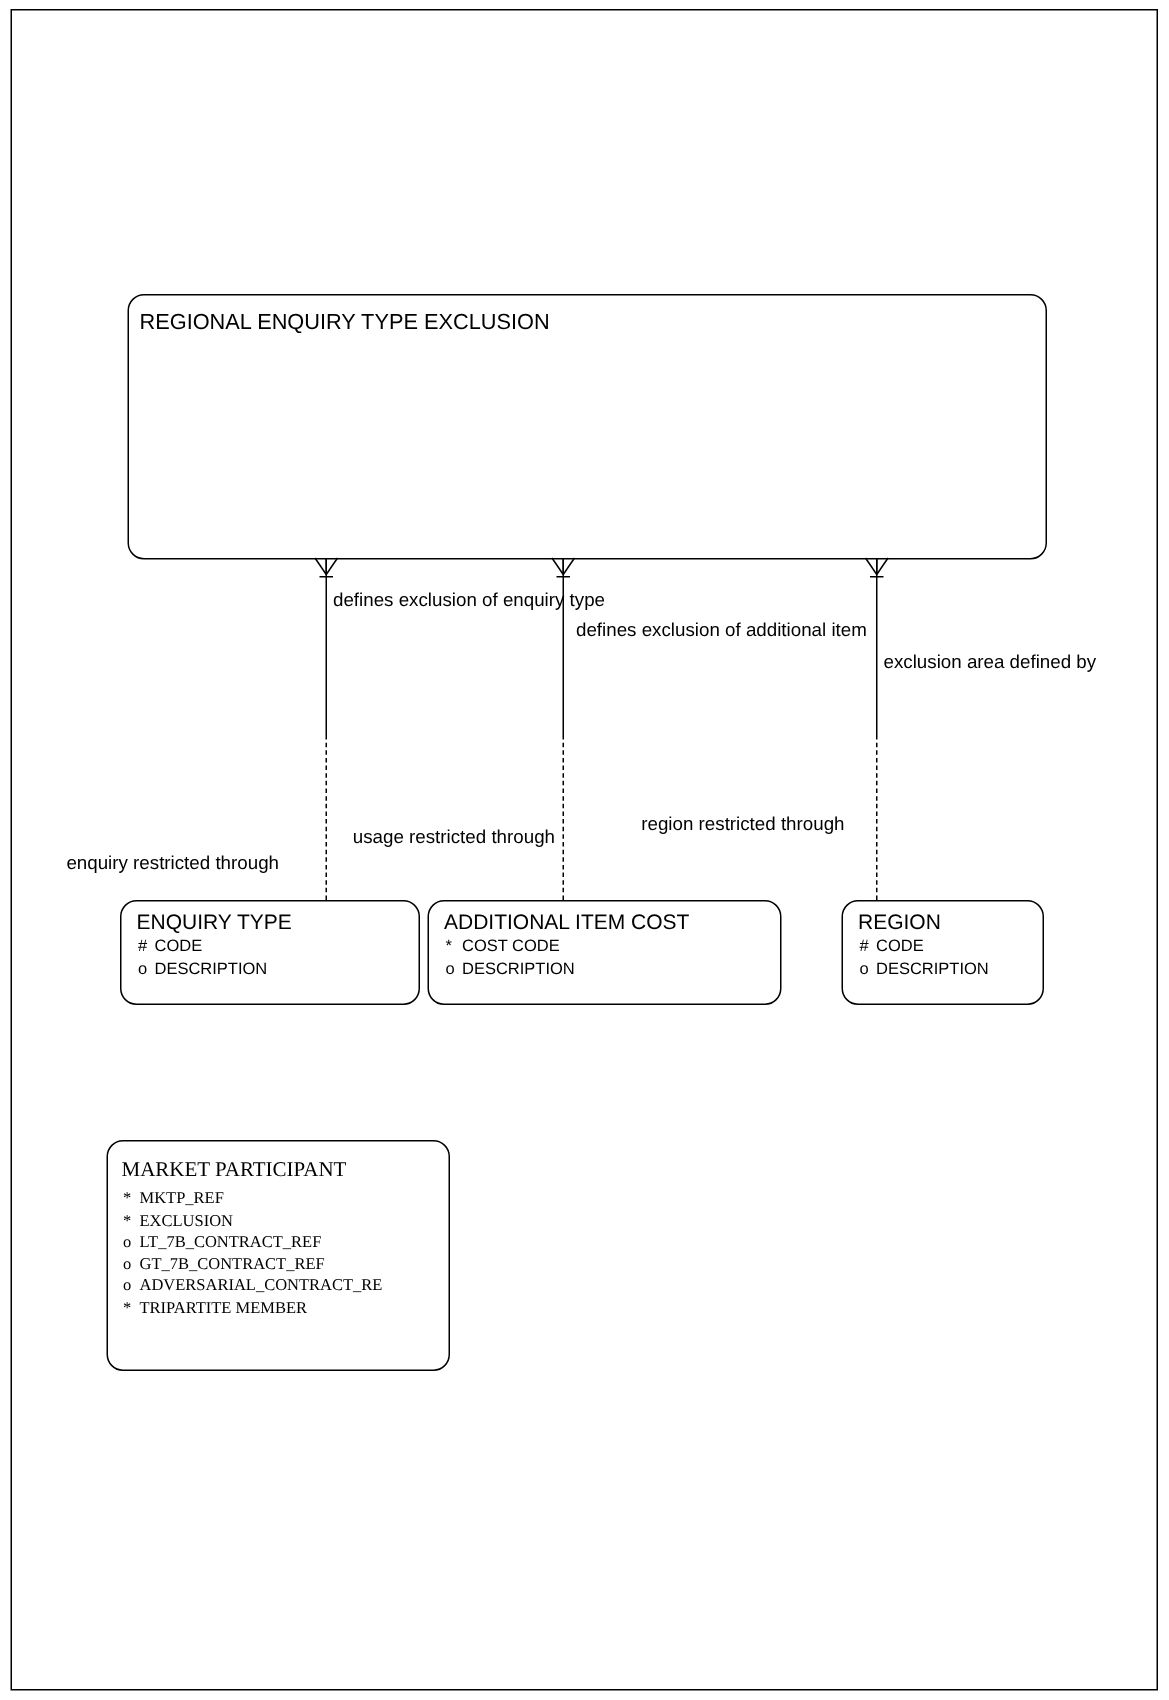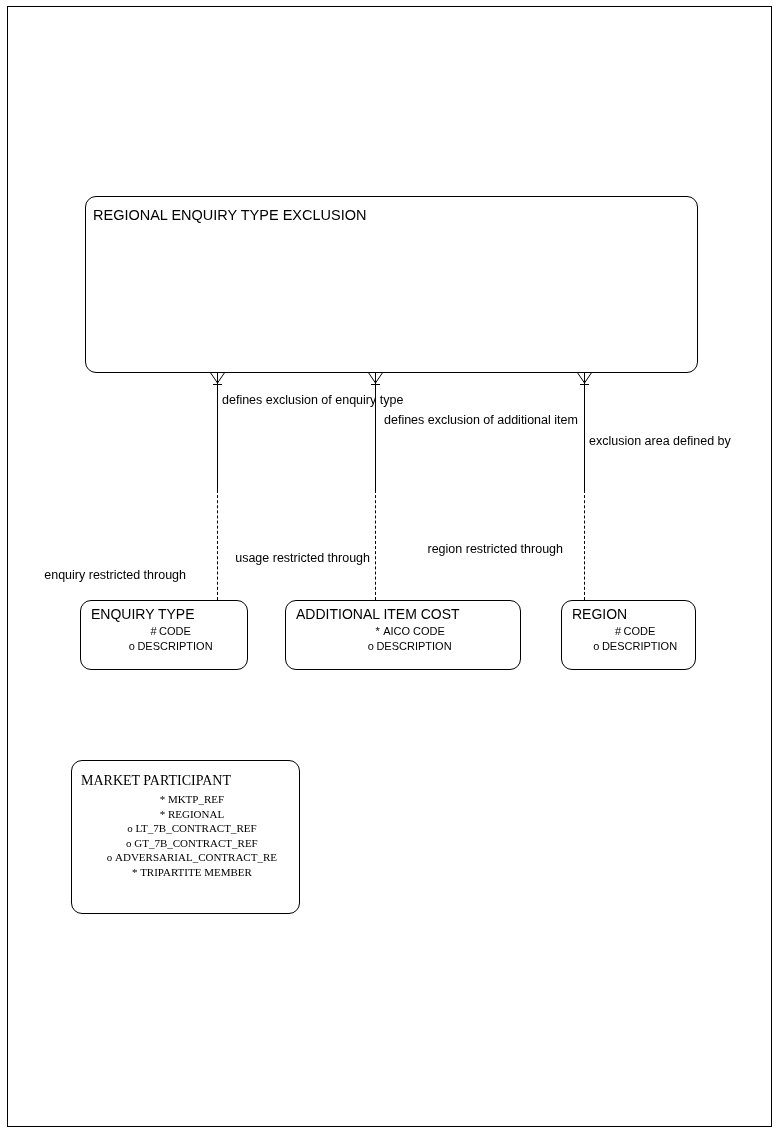--- a/index.html
+++ b/index.html
@@ -49,21 +49,20 @@
     position: absolute;
     left: 11px;
     top: 23px;
     right: 0;
   }
   .attr {
     font-size: 11px;
     line-height: 14.6px;
     color: #000000;
     white-space: nowrap;
-    text-align: center;
   }
   .attr-marker {
     display: inline-block;
     width: 11px;
   }
 
   
   #entity-regional {
     left: 85px;
     top: 196px;
@@ -73,21 +72,21 @@
   #entity-regional .entity-title {
     left: 7px;
     top: 10px;
     font-size: 14.5px;
   }
 
   
   #entity-enquiry-type {
     left: 80px;
     top: 600px;
-    width: 168px;
+    width: 200px;
     height: 70px;
   }
   #entity-additional-item-cost {
     left: 285px;
     top: 600px;
     width: 236px;
     height: 70px;
   }
   #entity-region {
     left: 561px;
@@ -206,21 +205,21 @@
       <div class="attr">
         <span class="attr-marker">o</span><span>DESCRIPTION</span>
       </div>
     </div>
   </div>
 
   <div class="entity" id="entity-additional-item-cost">
     <div class="entity-title">ADDITIONAL ITEM COST</div>
     <div class="attr-list">
       <div class="attr">
-        <span class="attr-marker">*</span><span>AICO CODE</span>
+        <span class="attr-marker">*</span><span>COST CODE</span>
       </div>
       <div class="attr">
         <span class="attr-marker">o</span><span>DESCRIPTION</span>
       </div>
     </div>
   </div>
 
   <div class="entity" id="entity-region">
     <div class="entity-title">REGION</div>
     <div class="attr-list">
@@ -233,21 +232,21 @@
     </div>
   </div>
 
   <div class="entity" id="entity-market-participant">
     <div class="entity-title">MARKET PARTICIPANT</div>
     <div class="attr-list">
       <div class="attr">
         <span class="attr-marker">*</span><span>MKTP_REF</span>
       </div>
       <div class="attr">
-        <span class="attr-marker">*</span><span>REGIONAL</span>
+        <span class="attr-marker">*</span><span>EXCLUSION</span>
       </div>
       <div class="attr">
         <span class="attr-marker">o</span><span>LT_7B_CONTRACT_REF</span>
       </div>
       <div class="attr">
         <span class="attr-marker">o</span><span>GT_7B_CONTRACT_REF</span>
       </div>
       <div class="attr">
         <span class="attr-marker">o</span><span>ADVERSARIAL_CONTRACT_RE</span>
       </div>

